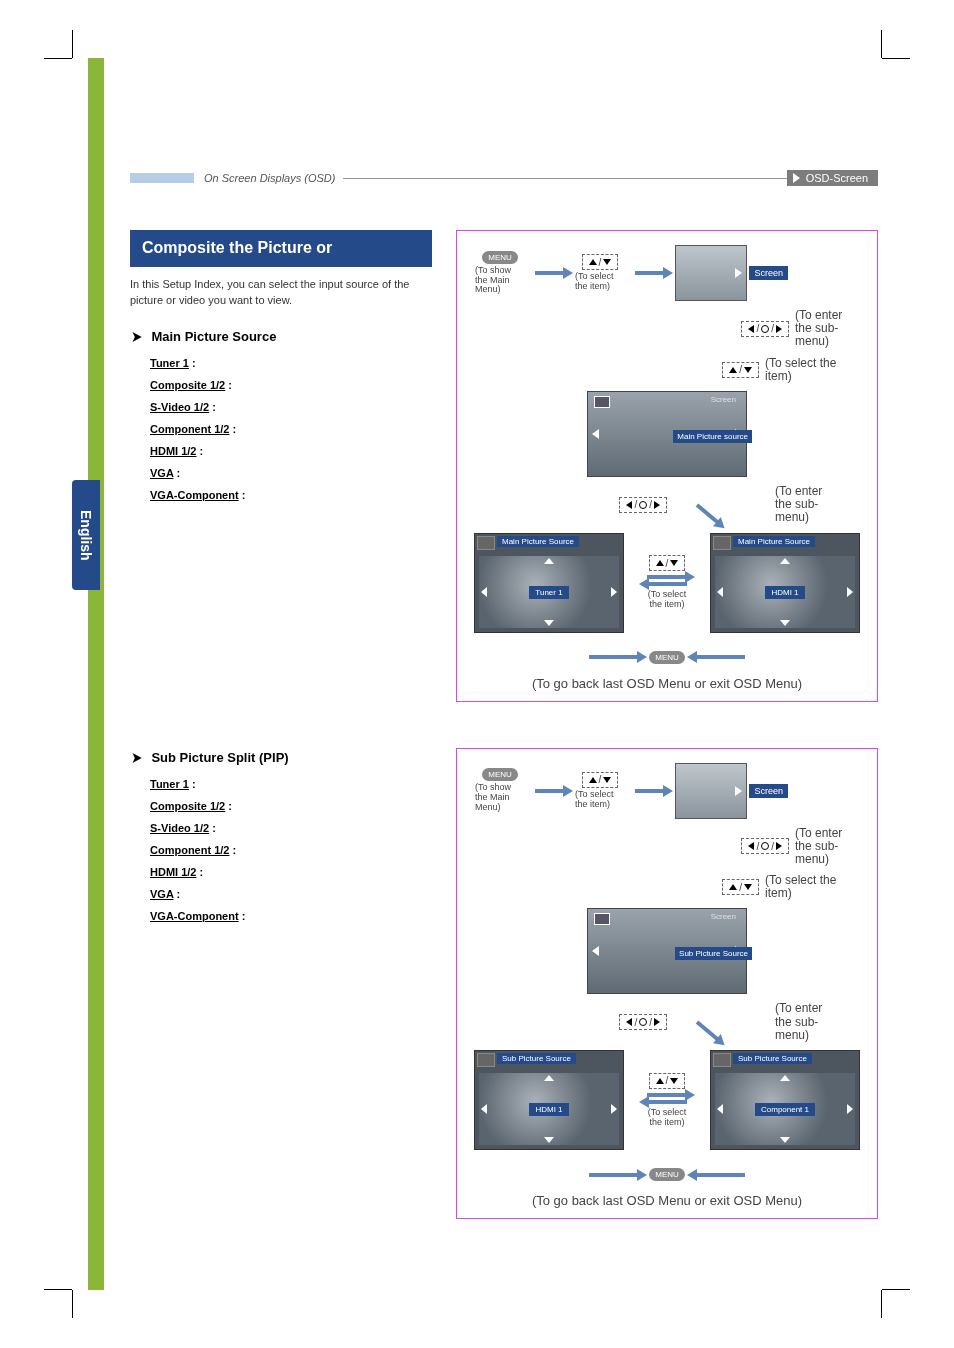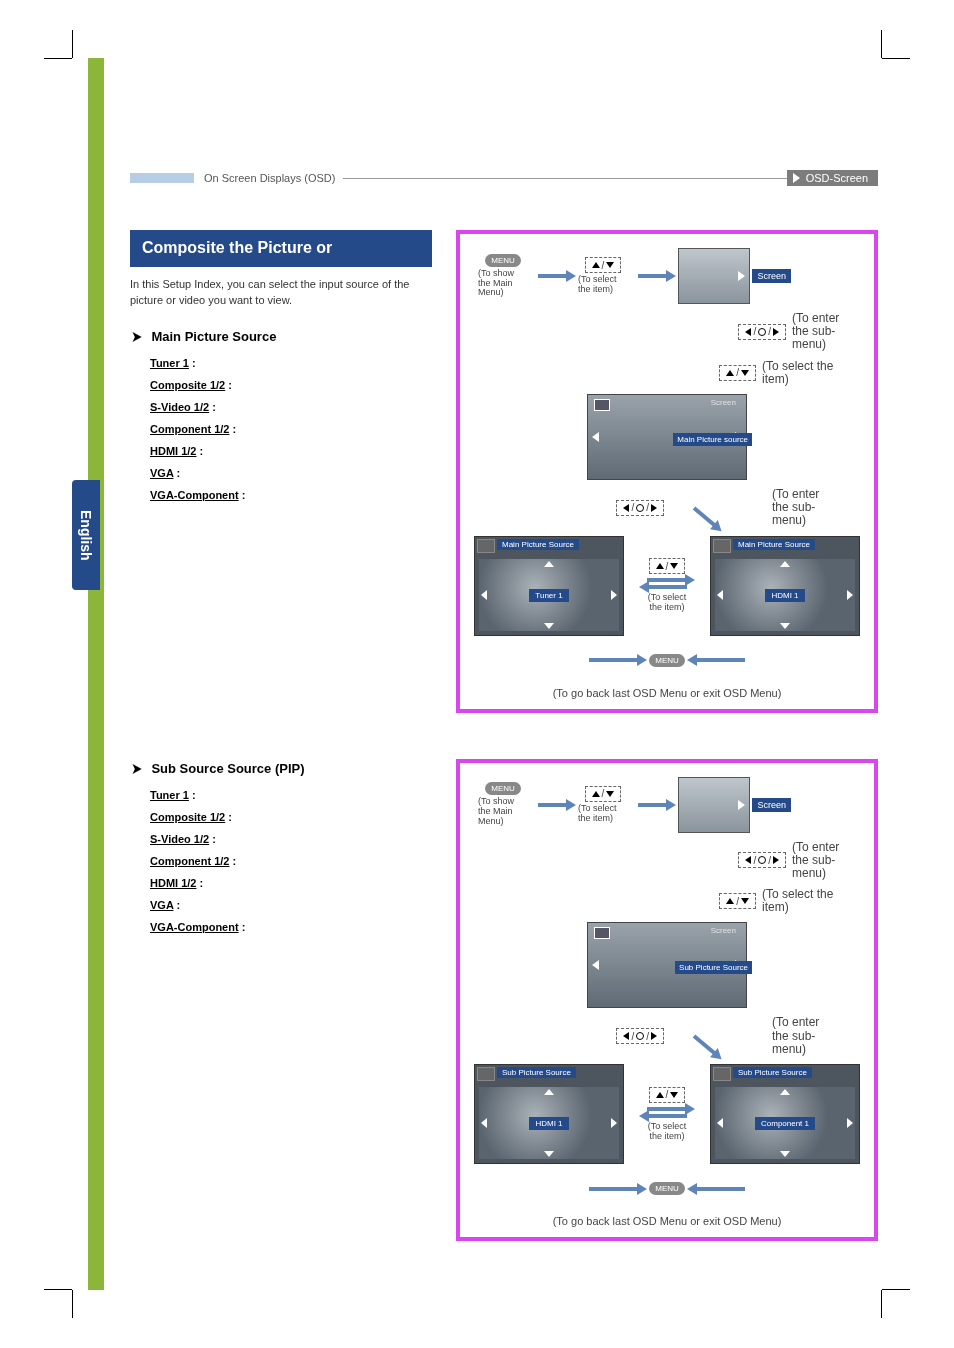--- a/index.html
+++ b/index.html
@@ -25,21 +25,21 @@
     position: absolute; left: 72px; top: 480px; width: 28px; height: 110px;
     background: #254a8a; color: #fff; font-size: 14px; font-weight: bold;
     display: flex; align-items: center; justify-content: center; writing-mode: vertical-rl; text-orientation: mixed;
     border-radius: 4px 0 0 4px;
   }
 
   .content { position: absolute; left: 130px; top: 170px; width: 748px; }
 
   .header-row { display: flex; align-items: center; justify-content: space-between; margin-bottom: 44px; }
   .header-swatch { width: 64px; height: 10px; background: #b7cde6; margin-right: 10px; }
-  .header-title { font-size: 11px; color: #555; }
+  .header-title { font-size: 11px; font-style: italic; color: #555; }
   .header-right { display: flex; align-items: center; gap: 6px; background: #7c7c7c; color: #fff; font-size: 11px; padding: 2px 10px 2px 6px; }
   .header-right .tri { width: 0; height: 0; border-top: 5px solid transparent; border-bottom: 5px solid transparent; border-left: 7px solid #fff; }
 
   .two-col { display: flex; gap: 24px; }
   .col-left { width: 302px; flex-shrink: 0; }
   .col-right { flex: 1; }
 
   .blue-box {
     background: #254a8a; color: #fff; font-weight: bold; font-size: 16px;
     padding: 8px 12px; line-height: 1.3; margin-bottom: 10px;
@@ -50,21 +50,21 @@
   .sect-head .arrow { font-size: 16px; color: #000; transform: scaleX(0.85); }
   .sect-head .t { font-size: 13px; font-weight: bold; }
   .sect-body { font-size: 11px; line-height: 1.45; color: #333; margin-left: 20px; margin-bottom: 12px; }
   .sect-body .note { font-style: italic; font-weight: bold; font-size: 10px; }
 
   .src-list { margin-left: 20px; font-size: 11px; line-height: 2; }
   .src-list div span.u { text-decoration: underline; font-weight: bold; }
   .src-list div span.c { font-weight: bold; }
 
   .diagram-box {
-    border: 4px solid #d946ef; padding: 14px 12px 10px 12px; font-size: 9px; color: #444;
+    border: 1px solid #d946ef; padding: 14px 12px 10px 12px; font-size: 9px; color: #444;
     display: flex; flex-direction: column; align-items: center; gap: 8px;
   }
   .d-row { display: flex; align-items: center; gap: 10px; width: 100%; justify-content: center; position: relative; }
   .d-row.top { justify-content: flex-start; padding-left: 6px; }
 
   .pill { background: #9aa0a6; color: #fff; font-size: 8px; padding: 2px 6px; border-radius: 10px; }
   .pill.menu { background: #888; }
 
   .arrow-r { width: 30px; height: 4px; background: #5f84b8; position: relative; }
   .arrow-r::after { content: ""; position: absolute; right: -8px; top: -4px; width: 0; height: 0; border-top: 6px solid transparent; border-bottom: 6px solid transparent; border-left: 10px solid #5f84b8; }
@@ -114,21 +114,21 @@
   .osd-panel .body .img { width: 100%; height: 100%; background: radial-gradient(circle at 40% 40%, #aab2b9 0%, #5a646e 60%); position:absolute; top:0;left:0; }
   .osd-panel .body .value-wrap { position: relative; z-index: 2; }
 
   .center-col { display: flex; flex-direction: column; align-items: center; gap: 4px; }
   .double-arrow { display:flex; flex-direction:column; gap:3px; align-items:center; }
   .double-arrow .ar { width:40px;height:4px;background:#5f84b8;position:relative; }
   .double-arrow .ar.rt::after { content:"";position:absolute;right:-8px;top:-4px;width:0;height:0;border-top:6px solid transparent;border-bottom:6px solid transparent;border-left:10px solid #5f84b8; }
   .double-arrow .ar.lt::before { content:"";position:absolute;left:-8px;top:-4px;width:0;height:0;border-top:6px solid transparent;border-bottom:6px solid transparent;border-right:10px solid #5f84b8; }
 
   .footer-row { display: flex; align-items: center; gap: 10px; margin-top: 10px; width: 100%; justify-content: center; }
-  .footer-caption { font-size: 11px; color: #444; text-align: left; margin-top: 12px; }
+  .footer-caption { font-size: 13px; color: #444; text-align: left; margin-top: 4px; }
 
   .page-num { position: absolute; bottom: 80px; left: 0; right: 0; text-align: center; font-size: 11px; color: #555; }
 
   .right-side-cap { display:flex; align-items:center; gap:6px; }
 
   .spacer { height: 46px; }
 
 </style>
 </head>
 <body>
@@ -279,21 +279,21 @@
         </div>
       </div>
     </div>
 
     <div class="spacer"></div>
 
     <div class="two-col">
       <div class="col-left">
         <div class="sect-head">
           <span class="arrow">➤</span>
-          <span class="t">Sub Source Source (PIP)</span>
+          <span class="t">Sub Picture Split (PIP)</span>
         </div>
 
         <div class="src-list">
           <div><span class="u">Tuner 1</span><span class="c"> :</span></div>
           <div><span class="u">Composite 1/2</span><span class="c"> :</span></div>
           <div><span class="u">S-Video 1/2</span><span class="c"> :</span></div>
           <div><span class="u">Component 1/2</span><span class="c"> :</span></div>
           <div><span class="u">HDMI 1/2</span><span class="c"> :</span></div>
           <div><span class="u">VGA</span><span class="c"> :</span></div>
           <div><span class="u">VGA-Component</span><span class="c"> :</span></div>

